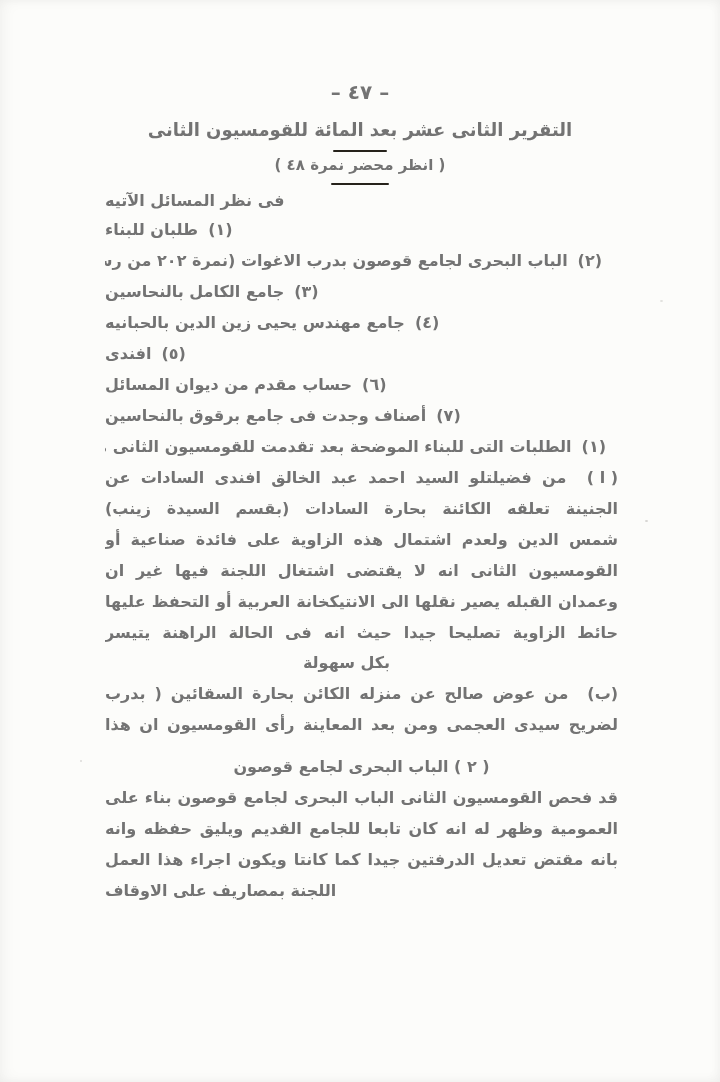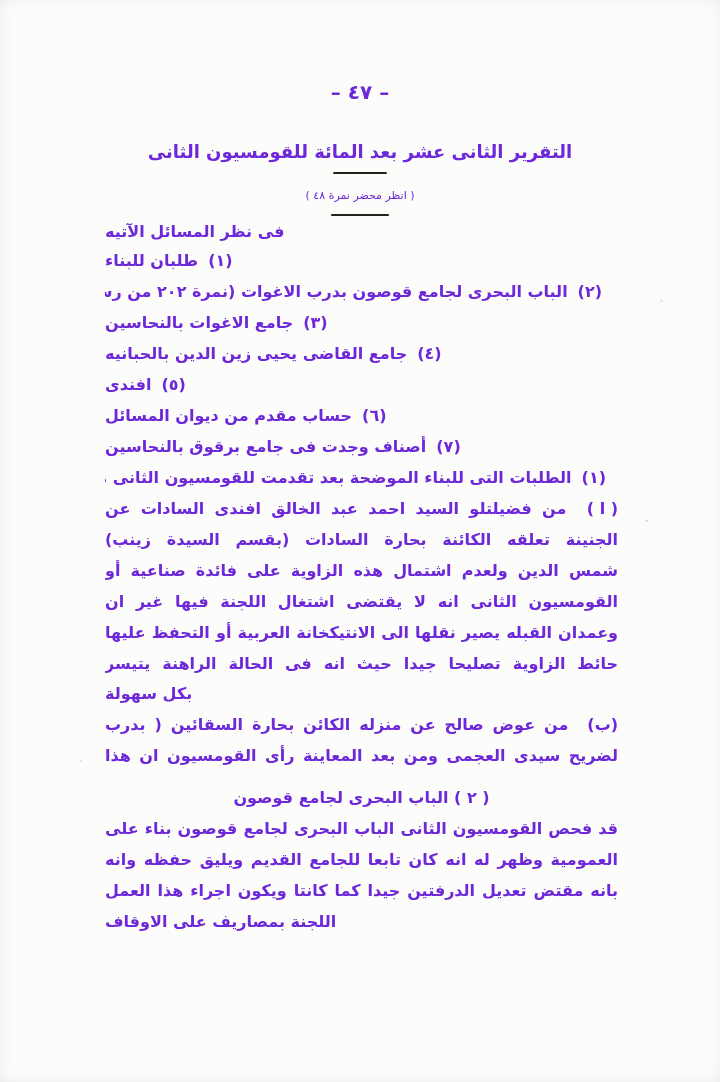--- a/index.html
+++ b/index.html
@@ -6,50 +6,50 @@
   body {
     width: 720px; height: 1082px;
     background: #f3f3f1;
     font-family: "DejaVu Sans", sans-serif;
     overflow: hidden;
   }
   .page {
     position: relative;
     width: 720px; height: 1082px;
     background: #fcfcfa;
-    color: #6d28d9;
+    color: #737373;
     box-shadow: inset 4px 0 14px rgba(0,0,0,0.045), inset -3px 0 10px rgba(0,0,0,0.03);
   }
   .page-number {
     padding-top: 80px;
     text-align: center;
     font-size: 20px;
     font-weight: 700;
     letter-spacing: 3px;
     line-height: 24px;
   }
   .doc-title {
-    margin-top: 36px;
+    margin-top: 14px;
     text-align: center;
     font-size: 18px;
     font-weight: 700;
     line-height: 24px;
     direction: rtl;
   }
   .rule {
     width: 54px; height: 2px;
     background: #26221b;
     margin: 8px auto 0 auto;
     border-radius: 1px;
   }
   .doc-subtitle {
-    margin-top: 11px;
+    margin-top: 2px;
     text-align: center;
-    font-size: 11px;
-    font-weight: 400;
+    font-size: 15px;
+    font-weight: 700;
     line-height: 22px;
     direction: rtl;
   }
   .rule2 { margin-top: 7px; width: 58px; }
   .body-col {
     direction: rtl;
     margin: 2px 102px 0 105px; 
     font-weight: 700;
     font-size: 16px;
   }
@@ -74,21 +74,21 @@
   }
   .jline {
     line-height: 31px;
     max-height: 31px;
     overflow: hidden;
     text-align: justify;
     text-align-last: justify;
   }
   .shortline {
     line-height: 30px;
-    text-align: left;
+    text-align: center;
     padding-right: 30px;
   }
   .heading2 {
     line-height: 31px;
     text-align: center;
     margin-top: 11px;
   }
   .lastline-final {
     line-height: 31px;
     text-align: left;
@@ -118,24 +118,24 @@
     <div class="intro-line">فى نظر المسائل الآتيه</div>
 
     <div>
       <div class="agenda-item">
         <span class="marker">(١)</span><span>طلبان للبناء</span>
       </div>
       <div class="agenda-item">
         <span class="marker">(٢)</span><span>الباب البحرى لجامع قوصون بدرب الاغوات (نمرة ٢٠٢ من رسم جران بك)</span>
       </div>
       <div class="agenda-item">
-        <span class="marker">(٣)</span><span>جامع الاغوات بالنحاسين</span>
+        <span class="marker">(٣)</span><span>جامع الكامل بالنحاسين</span>
       </div>
       <div class="agenda-item">
-        <span class="marker">(٤)</span><span>جامع القاضى يحيى زين الدين بالحبانيه</span>
+        <span class="marker">(٤)</span><span>جامع مهندس يحيى زين الدين بالحبانيه</span>
       </div>
       <div class="agenda-item">
         <span class="marker">(٥)</span><span>افندى</span>
       </div>
       <div class="agenda-item">
         <span class="marker">(٦)</span><span>حساب مقدم من ديوان المسائل</span>
       </div>
       <div class="agenda-item">
         <span class="marker">(٧)</span><span>أصناف وجدت فى جامع برقوق بالنحاسين</span>
       </div>

